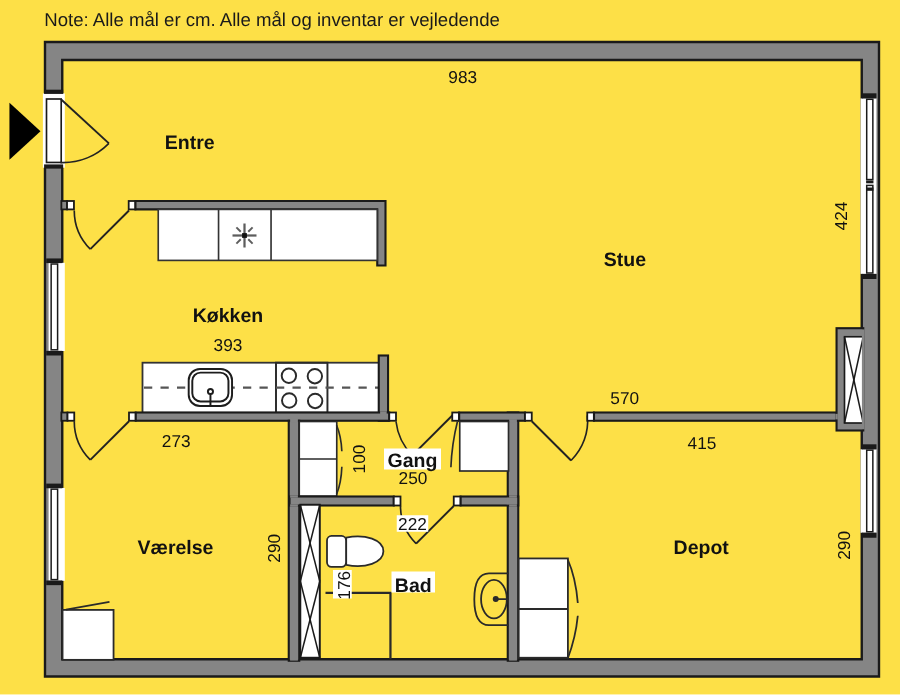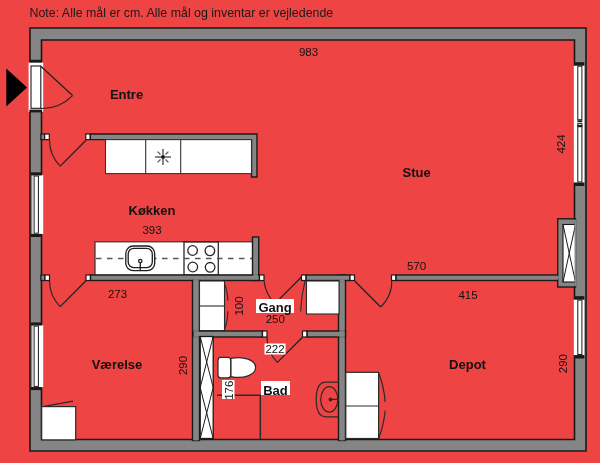--- a/index.html
+++ b/index.html
@@ -1,16 +1,16 @@
 <!DOCTYPE html>
 <html><head>
 <meta charset="utf-8">
 <style>
   html,body{margin:0;padding:0;background:#ffffff;}
-  .page{width:600px;height:463px;position:relative;background:#ef4444;overflow:hidden;}
+  .page{width:600px;height:463px;position:relative;background:#fde047;overflow:hidden;}
   text{font-family:"Liberation Sans",sans-serif;fill:#111;}
   .room{font-weight:bold;font-size:13px;}
   .dim{font-size:11.5px;}
   .note{font-size:12.4px;fill:#1a1a1a;}
 </style>
 </head>
 <body>
 <div class="page">
 <svg width="600" height="463" viewBox="0 0 600 463" xmlns="http://www.w3.org/2000/svg">
 

